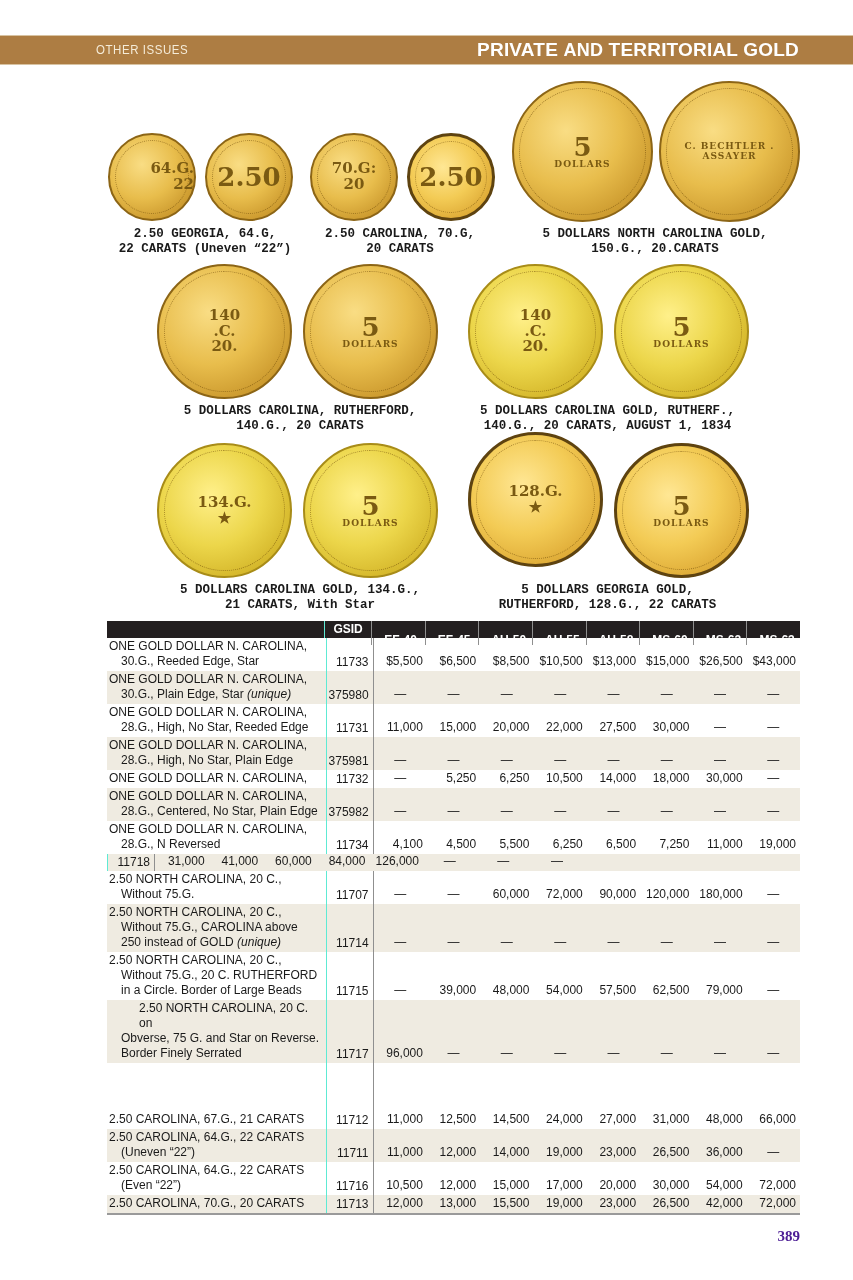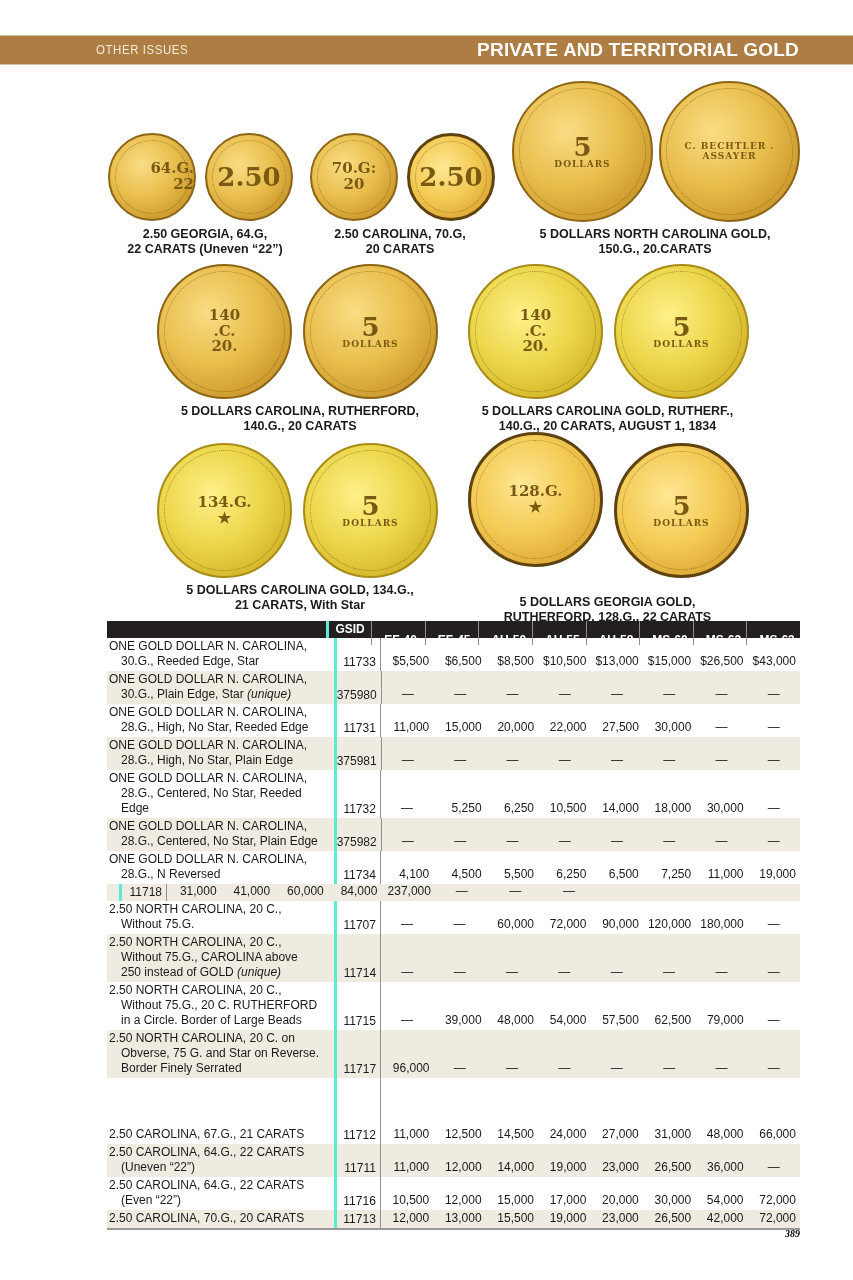--- a/index.html
+++ b/index.html
@@ -12,38 +12,38 @@
 
   .coin { position: absolute; border-radius: 50%; box-sizing: border-box; overflow: hidden; display: flex; align-items: center; justify-content: center; flex-direction: column; color: #7a5a12; font-family: "DejaVu Serif", serif; font-weight: bold; text-align: center; }
   .coin.warm { background: radial-gradient(circle at 38% 35%, #f9dd84 0%, #e8bd4c 45%, #c9962b 80%, #9f7417 100%); border: 2px solid #8c6516; }
   .coin.pale { background: radial-gradient(circle at 40% 38%, #fff08a 0%, #ecd64a 45%, #d2b327 80%, #a88c18 100%); border: 2px solid #a88c18; }
   .coin.bright { background: radial-gradient(circle at 40% 38%, #ffe794 0%, #f3cb55 45%, #dca733 80%, #b18021 100%); border: 3px solid #5e4310; }
   .coin .rim { position: absolute; inset: 5px; border-radius: 50%; border: 1px dotted rgba(110,75,10,0.55); }
   .coin .big { font-size: 26px; line-height: 1; }
   .coin .mid { font-size: 15px; line-height: 1.05; }
   .coin .sm { font-size: 9px; letter-spacing: 1px; line-height: 1.1; }
 
-  .caption { position: absolute; text-align: center; font-family: Liberation Sans, sans-serif; font-weight: bold; font-size: 12.5px; line-height: 15px; color: #1a1a1a; }
+  .caption { position: absolute; text-align: center; font-family: Liberation Mono, monospace; font-weight: bold; font-size: 12.5px; line-height: 15px; color: #1a1a1a; }
 
   .table { position: absolute; left: 107px; top: 621px; width: 693px; font-family: "Liberation Sans", sans-serif; font-size: 12px; border-bottom: 2px solid #9a9a9a; }
   .thead { display: flex; height: 17px; background: #231f20; color: #fff; font-weight: bold; font-size: 12px; }
   .thead .c { border-left: 1px solid #8f8f8f; text-align: center; line-height: 17px; }
   .thead .c.desc { border-left: none; }
   .row { display: flex; align-items: flex-end; }
   .row.shade { background: #efebe1; }
   .c { box-sizing: border-box; white-space: nowrap; }
   .c.desc { width: 220px; padding: 1px 2px 2px 2px; line-height: 15px; white-space: normal; }
   .c.desc .l2 { display: block; padding-left: 12px; }
-  .c.gsid { width: 48px; text-align: right; padding-right: 4px; border-left: 3px solid #5eead4; border-right: 1px solid #8f8f8f; align-self: stretch; display: flex; align-items: flex-end; justify-content: flex-end; padding-bottom: 2px; margin-left: 12px; }
+  .c.gsid { width: 48px; text-align: right; padding-right: 4px; border-left: 1px solid #5eead4; border-right: 1px solid #8f8f8f; align-self: stretch; display: flex; align-items: flex-end; justify-content: flex-end; padding-bottom: 2px; }
   .thead .c.gsid { display: block; text-align: center; padding: 0; border-right: none; }
   .c.val { width: 53.6px; text-align: right; padding-right: 4px; padding-bottom: 2px; line-height: 15px; }
   .thead .c.val { text-align: center; padding: 12px; }
   .c.val.dash { text-align: center; padding-right: 0; }
 
-  .page-num { position: absolute; right: 53px; top: 1228px; font-family: "Liberation Serif", serif; font-weight: bold; font-size: 10px; color: #000000; font-style: italic; }
+  .page-num { position: absolute; right: 53px; top: 1228px; font-family: "Liberation Serif", serif; font-weight: bold; font-size: 15px; color: #4c1d95; }
 </style>
 </head>
 <body>
 
 <div class="header-bar">
   <span class="header-left">OTHER ISSUES</span>
   <span class="header-right"><span>PRIVATE</span> <span class="sc">AND</span> <span>TERRITORIAL GOLD</span></span>
 </div>
 
 <div class="coin warm" style="left:108px; top:133px; width:88px; height:88px;align-items:flex-end;">
@@ -141,21 +141,21 @@
 <div class="coin bright" style="left:614px; top:443px; width:135px; height:135px;">
   <div class="rim"></div>
   <span class="big">5</span>
   <span class="sm">DOLLARS</span>
 </div>
 
 <div class="caption" style="left:150px; top:583px; width:300px;">
   <div>5 DOLLARS CAROLINA GOLD, 134.G.,</div>
   <div>21 CARATS, With Star</div>
 </div>
-<div class="caption" style="left:455px; top:583px; width:305px;margin-top:12px;">
+<div class="caption" style="left:455px; top:583px; width:305px;">
   <div>5 DOLLARS GEORGIA GOLD,</div>
   <div>RUTHERFORD, 128.G., 22 CARATS</div>
 </div>
 
 <div class="table">
   <div class="thead">
     <div class="c desc"></div>
     <div class="c gsid">GSID</div>
     <div class="c val">EF-40</div>
     <div class="c val">EF-45</div>
@@ -223,21 +223,20 @@
         <div class="c val dash">—</div>
         <div class="c val dash">—</div>
         <div class="c val dash">—</div>
         <div class="c val dash">—</div>
         <div class="c val dash">—</div>
         <div class="c val dash">—</div>
       </div>
       <div class="row">
         <div class="c desc">
           <span style="display: block;">ONE GOLD DOLLAR N. CAROLINA,</span>
-          <span class="l2">28.G., Centered, No Star, Reeded Edge</span>
         </div>
         <div class="c gsid">11732</div>
         <div class="c val dash">—</div>
         <div class="c val">5,250</div>
         <div class="c val">6,250</div>
         <div class="c val">10,500</div>
         <div class="c val">14,000</div>
         <div class="c val">18,000</div>
         <div class="c val">30,000</div>
         <div class="c val dash">—</div>
@@ -271,21 +270,21 @@
         <div class="c val">7,250</div>
         <div class="c val">11,000</div>
         <div class="c val">19,000</div>
       </div>
       <div class="row shade">
         <div class="c gsid">11718</div>
         <div class="c val">31,000</div>
         <div class="c val">41,000</div>
         <div class="c val">60,000</div>
         <div class="c val">84,000</div>
-        <div class="c val">237,000</div>
+        <div class="c val">126,000</div>
         <div class="c val dash">—</div>
         <div class="c val dash">—</div>
         <div class="c val dash">—</div>
       </div>
       <div class="row">
         <div class="c desc">
           <span style="display: block;">2.50 NORTH CAROLINA, 20 C.,</span>
           <span class="l2">Without 75.G.</span>
         </div>
         <div class="c gsid">11707</div>
@@ -325,21 +324,21 @@
         <div class="c val">39,000</div>
         <div class="c val">48,000</div>
         <div class="c val">54,000</div>
         <div class="c val">57,500</div>
         <div class="c val">62,500</div>
         <div class="c val">79,000</div>
         <div class="c val dash">—</div>
       </div>
       <div class="row shade">
         <div class="c desc">
-          <span style="display: block;">2.50 NORTH CAROLINA, 20 C. on</span>
+          <span style="display: block; margin-left: 30px;">2.50 NORTH CAROLINA, 20 C. on</span>
           <span class="l2">Obverse, 75 G. and Star on Reverse.</span>
           <span class="l2">Border Finely Serrated</span>
         </div>
         <div class="c gsid">11717</div>
         <div class="c val">96,000</div>
         <div class="c val dash">—</div>
         <div class="c val dash">—</div>
         <div class="c val dash">—</div>
         <div class="c val dash">—</div>
         <div class="c val dash">—</div>

